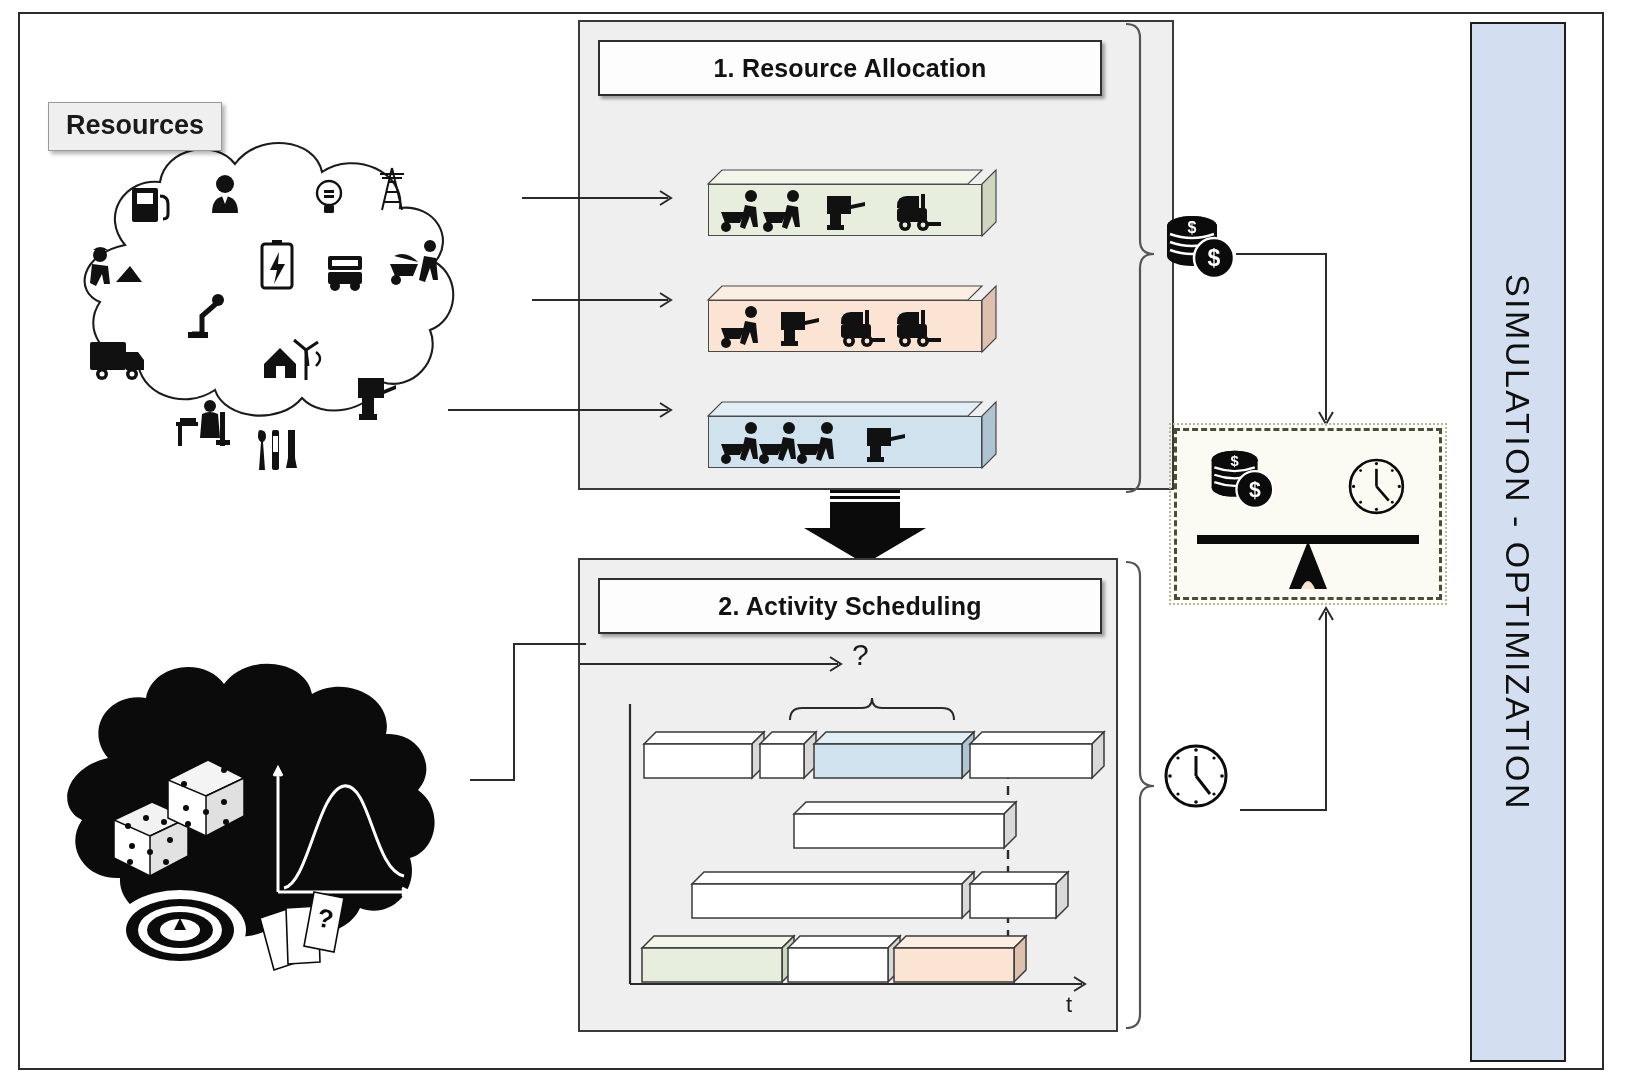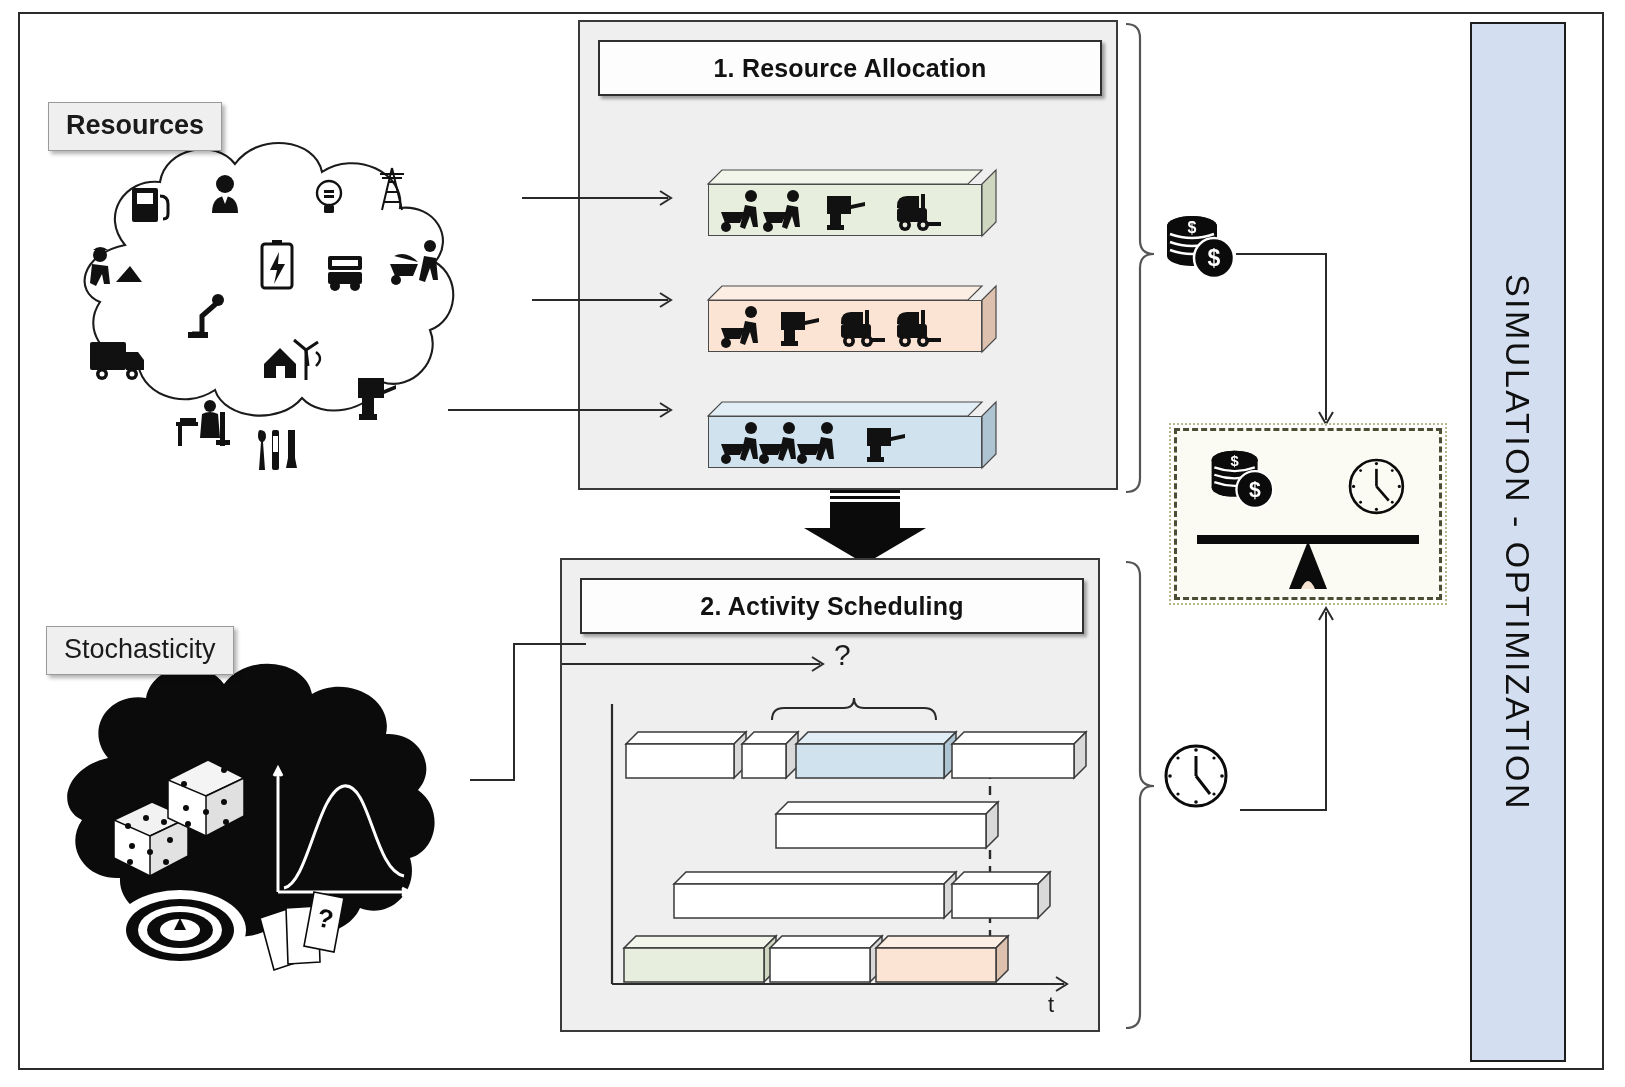--- a/index.html
+++ b/index.html
@@ -21,22 +21,22 @@
     border: 2px solid #2b2b2b;
     box-sizing: border-box;
   }
   
   .panel {
     position: absolute;
     background: #efefef;
     border: 2px solid #3a3a3a;
     box-sizing: border-box;
   }
-  #panel-resource { left: 578px; top: 20px;  width: 540px; height: 470px; padding-left: 16px; }
-  #panel-activity { left: 560px; top: 558px; width: 540px; height: 474px; }
+  #panel-resource { left: 578px; top: 20px;  width: 596px; height: 470px; padding-left: 16px; }
+  #panel-activity { left: 578px; top: 558px; width: 540px; height: 474px; }
 
   .panel-title {
     position: absolute;
     left: 18px;
     top: 18px;
     width: 504px;
     height: 56px;
     background: #fdfdfd;
     border: 2px solid #2f2f2f;
     box-sizing: border-box;
@@ -311,21 +311,20 @@
     <g>
       <g stroke="#0b0b0b" stroke-width="1.6" fill="#fff">
         <path d="M232,278 L262,268 L276,320 L246,330 Z"></path>
         <path d="M258,268 L290,266 L292,322 L260,324 Z"></path>
         <path d="M286,252 L316,258 L306,312 L276,306 Z"></path>
       </g>
       <text x="288" y="286" font-family="Liberation Sans, sans-serif" font-size="26" font-weight="bold" fill="#0b0b0b" transform="rotate(10 288 286)">?</text>
     </g>
   </svg>
 
-  <div class="cloud-label" style="left:46px;top:626px;">Stochasticity</div>
 
   <div class="panel" id="panel-resource">
     <div class="panel-title">1.  Resource Allocation</div>
 
     <div class="res-bar" style="left:128px;top:148px;width:274px;">
       <svg class="top" viewBox="0 0 274 14" preserveAspectRatio="none">
         <polygon points="0,14 14,0 274,0 260,14" fill="#f2f5ea" stroke="#4a4a4a" stroke-width="1.2"></polygon>
       </svg>
       <svg class="side" viewBox="0 0 14 66" preserveAspectRatio="none">
         <polygon points="0,14 14,0 14,52 0,66" fill="#cfd6c0" stroke="#4a4a4a" stroke-width="1.2"></polygon>

